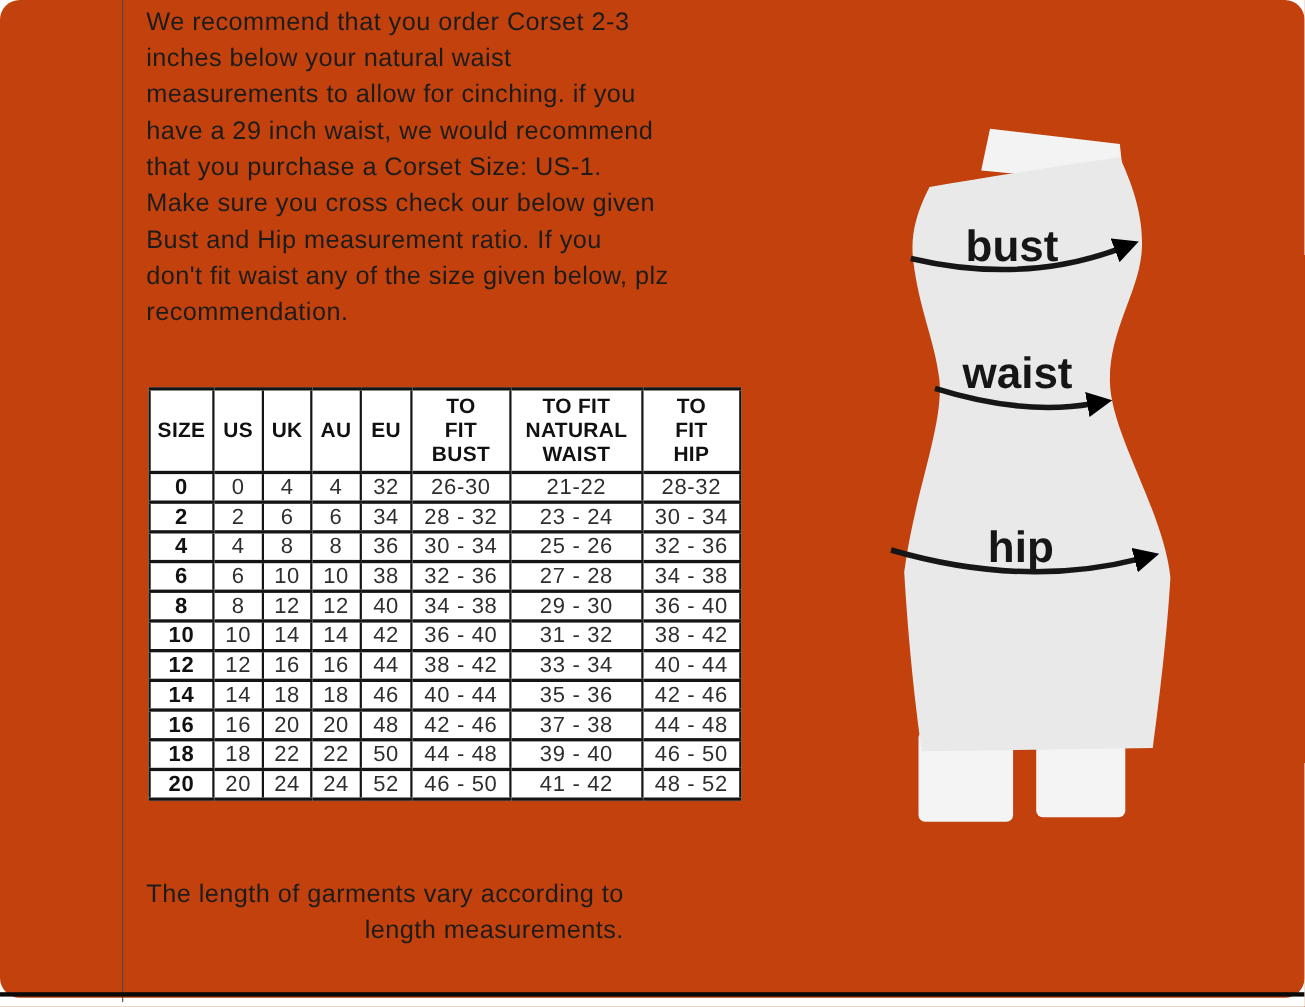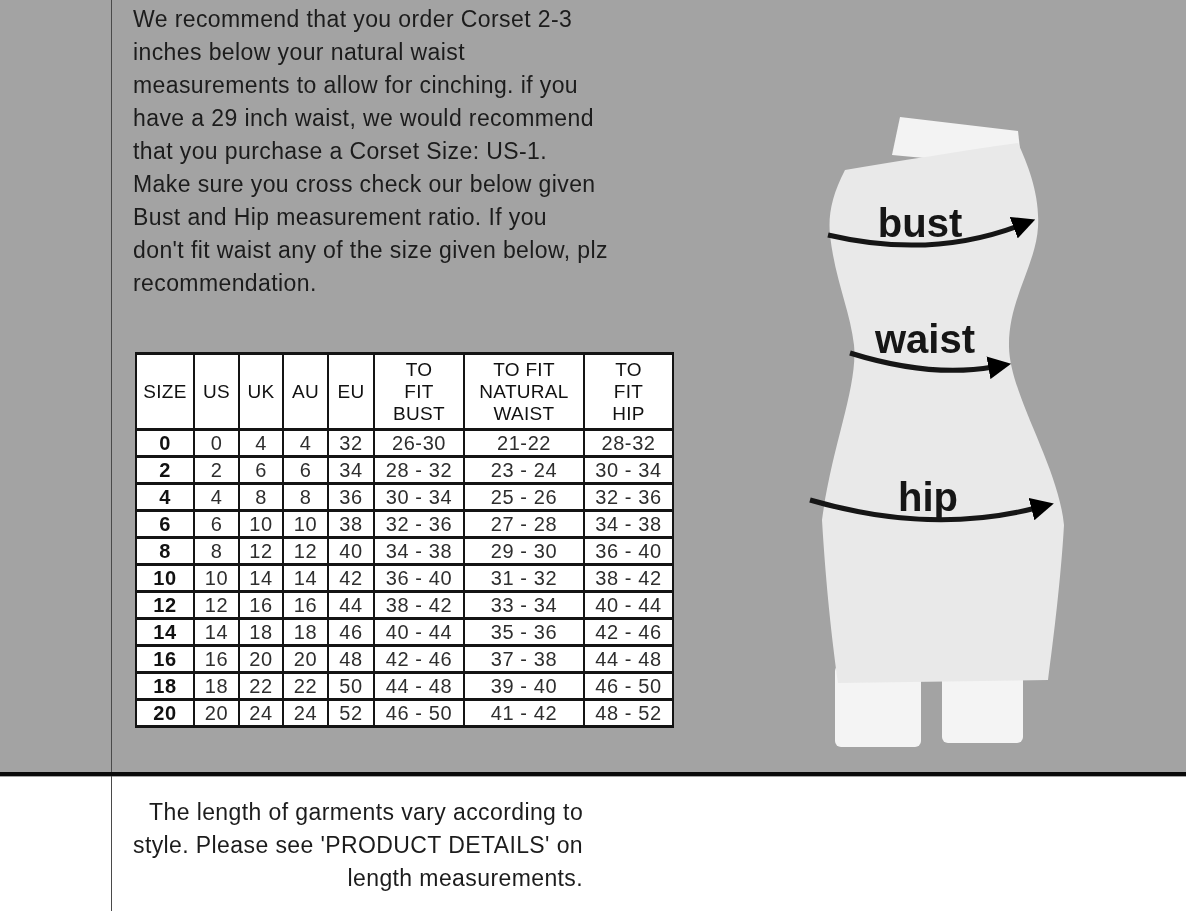--- a/index.html
+++ b/index.html
@@ -1,34 +1,34 @@
 <!DOCTYPE html>
 <html><head>
 <meta charset="utf-8">
 <style>
   * { margin:0; padding:0; box-sizing:border-box; }
   html,body { width:1186px; height:915px; background:#ffffff; overflow:hidden;
               font-family:"Liberation Sans", sans-serif; }
-  .canvas { position:relative; width:1186px; height:777px; background:#a3a3a3; }
+  .canvas { position:relative; width:1186px; height:907px; background:#c2410c;border-radius:18px; }
 
   .v-rule { position:absolute; left:111px; top:0; width:1px; height:911px; background:#4a4a4a; }
   .bottom-rule { position:absolute; left:0; bottom:1px; width:1186px; height:4px; background:#0a0a0a; }
 
   .para { position:absolute; left:133px; color:#1c1c1c; font-size:23px; line-height:33px;
           letter-spacing:0.4px; white-space:nowrap; }
   .intro { top:3px; }
   .footer { top:796px;text-align:right; }
 
   table.size-chart { position:absolute; left:135px; top:352px; border-collapse:collapse;
                      table-layout:fixed; background:#ffffff; }
   table.size-chart th, table.size-chart td {
     border:2px solid #141414; border-top-width:3px; border-bottom-width:3px;
     text-align:center; vertical-align:middle; padding:0; overflow:hidden; white-space:nowrap;
   }
-  table.size-chart th { height:76px; font-size:19px; font-weight:normal; color:#111;
+  table.size-chart th { height:76px; font-size:19px; font-weight:bold; color:#111;
                         letter-spacing:0.3px; }
   table.size-chart th .hline { line-height:22px; }
   table.size-chart td { height:27px; font-size:20px; color:#2e2e2e; letter-spacing:0.6px; }
   table.size-chart td.size-col { font-weight:bold; color:#111; }
 
   .diagram { position:absolute; left:780px; top:95px; width:340px; height:665px; }
   .diagram text { font-family:"Liberation Sans", sans-serif; font-size:40px; font-weight:600; }
 </style>
 </head>
 <body>
@@ -237,18 +237,17 @@
 
     <path d="M 70,258 Q 150,283 213,272" fill="none" stroke-width="5" marker-end="url(#ah)" stroke="#161616"></path>
     <text x="145" y="258" text-anchor="middle" fill="#161616">waist</text>
 
     <path d="M 30,405 Q 150,440 256,413" fill="none" stroke-width="5" marker-end="url(#ah)" stroke="#161616"></path>
     <text x="148" y="416" text-anchor="middle" fill="#161616">hip</text>
   </svg>
 
   <div class="para footer">
       <div>The length of garments vary according to</div>
-      <div>style. Please see 'PRODUCT DETAILS'  on</div>
       <div>length measurements.</div>
     </div>
 
   <div class="bottom-rule"></div>
 </div>
 
 </body></html>

